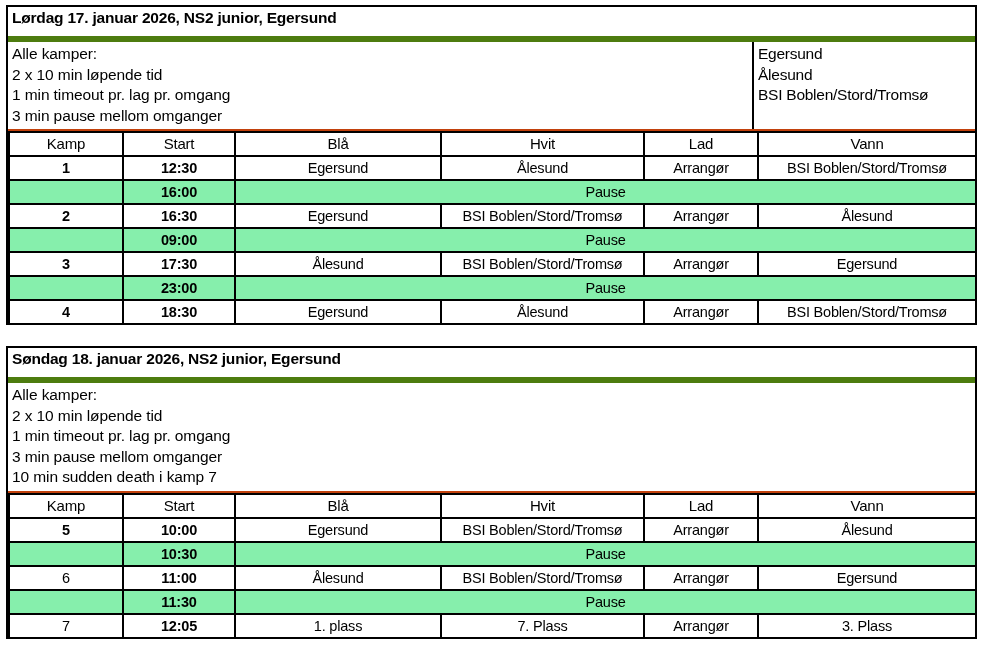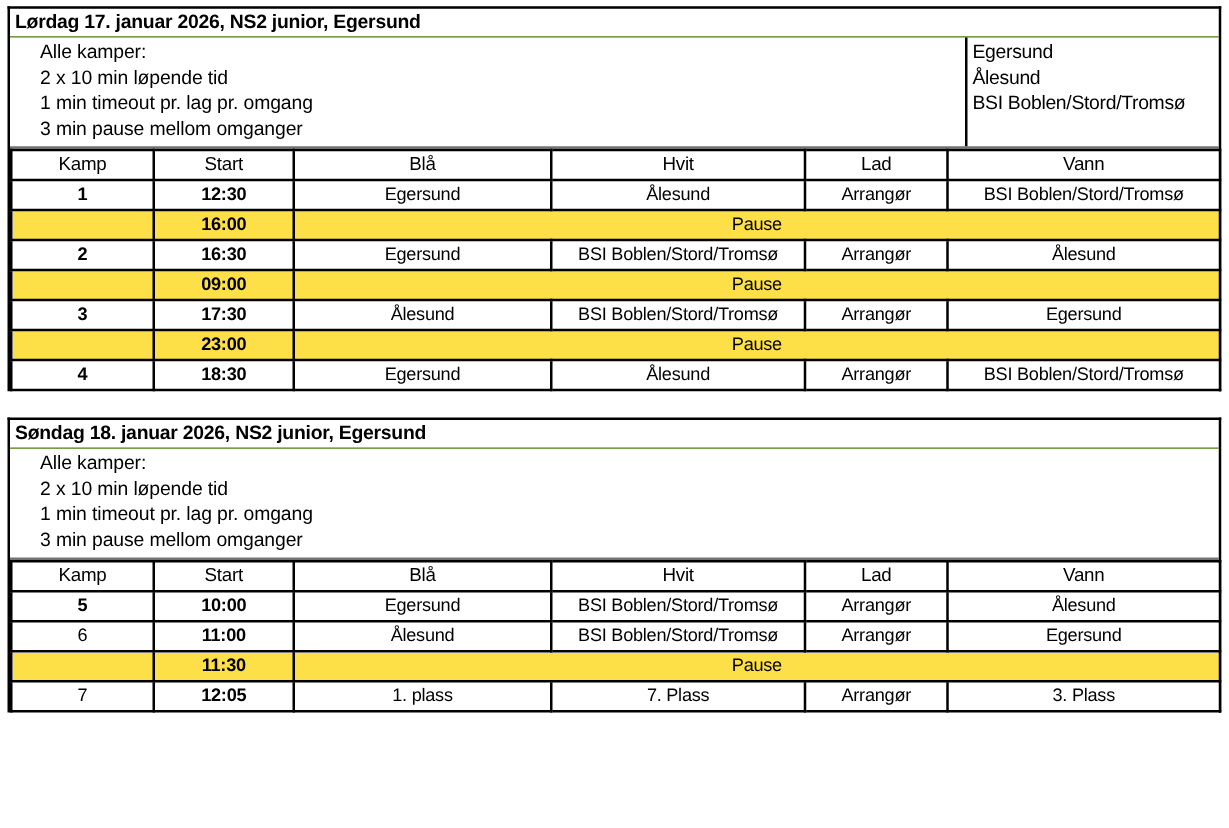--- a/index.html
+++ b/index.html
@@ -28,38 +28,37 @@
   .day-block {
     width: 971px;
     box-sizing: border-box;
     border: 2px solid #000;
     border-bottom: none;
     margin-bottom: 16px;
   }
   .day-block.first { margin-bottom: 21px; }
 
   .day-title {
-    border-bottom: 1px solid #4d7c0f;
-    box-sizing: border-box;
-    height: 23px;
+    border-bottom: 6px solid #4d7c0f;
+    box-sizing: border-box;
+    height: 35px;
     line-height: 21px;
     padding: 0 4px;
     font-weight: bold;
     font-size: 15.5px;
     letter-spacing: -0.2px;
     white-space: nowrap;
     overflow: hidden;
   }
 
   
   .info-strip {
     display: flex;
-    border-bottom: 2px solid #737373;
-    box-sizing: border-box;
-    padding-left: 20px;
+    border-bottom: 2px solid #c2410c;
+    box-sizing: border-box;
   }
   .info-rules {
     flex: 0 0 746px;
     width: 746px;
     box-sizing: border-box;
     padding: 2px 4px 3px 4px;
     border-right: 2px solid #000;
   }
   .info-rules.noborder { border-right: 2px solid #000; }
   .info-line {
@@ -105,21 +104,21 @@
     white-space: nowrap;
     overflow: hidden;
     letter-spacing: -0.2px;
     background: #ffffff;
   }
   table.sched th {
     font-weight: normal;
     font-size: 15px;
   }
   table.sched tr.pause td {
-    background: #fde047;
+    background: #86efac;
   }
   table.sched td.b { font-weight: bold; }
   table.sched td.pausecell { }
 </style>
 </head>
 <body>
 
 <div class="page">
 
   <div class="day-block first">
@@ -214,20 +213,21 @@
   <div class="day-block">
 
     <div class="day-title">Søndag 18. januar 2026, NS2 junior, Egersund</div>
 
     <div class="info-strip">
       <div class="info-rules noborder" style="flex:1 1 auto;width:auto;border-right:none;">
         <div class="info-line">Alle kamper:</div>
         <div class="info-line">2 x 10 min løpende tid</div>
         <div class="info-line">1 min timeout pr. lag pr. omgang</div>
         <div class="info-line">3 min pause mellom omganger</div>
+        <div class="info-line">10 min sudden death i kamp 7</div>
       </div>
     </div>
 
     <table class="sched">
       <colgroup>
         <col class="c-kamp">
           <col class="c-start">
           <col class="c-bla">
         <col class="c-hvit">
           <col class="c-lad">
@@ -245,20 +245,25 @@
       </thead>
       <tbody>
         <tr>
           <td class="b">5</td>
           <td class="b">10:00</td>
           <td>Egersund</td>
           <td>BSI Boblen/Stord/Tromsø</td>
           <td>Arrangør</td>
           <td>Ålesund</td>
         </tr>
+        <tr class="pause">
+          <td></td>
+          <td class="b">10:30</td>
+          <td class="pausecell" colspan="4">Pause</td>
+        </tr>
         <tr>
           <td>6</td>
           <td class="b">11:00</td>
           <td>Ålesund</td>
           <td>BSI Boblen/Stord/Tromsø</td>
           <td>Arrangør</td>
           <td>Egersund</td>
         </tr>
         <tr class="pause">
           <td></td>

